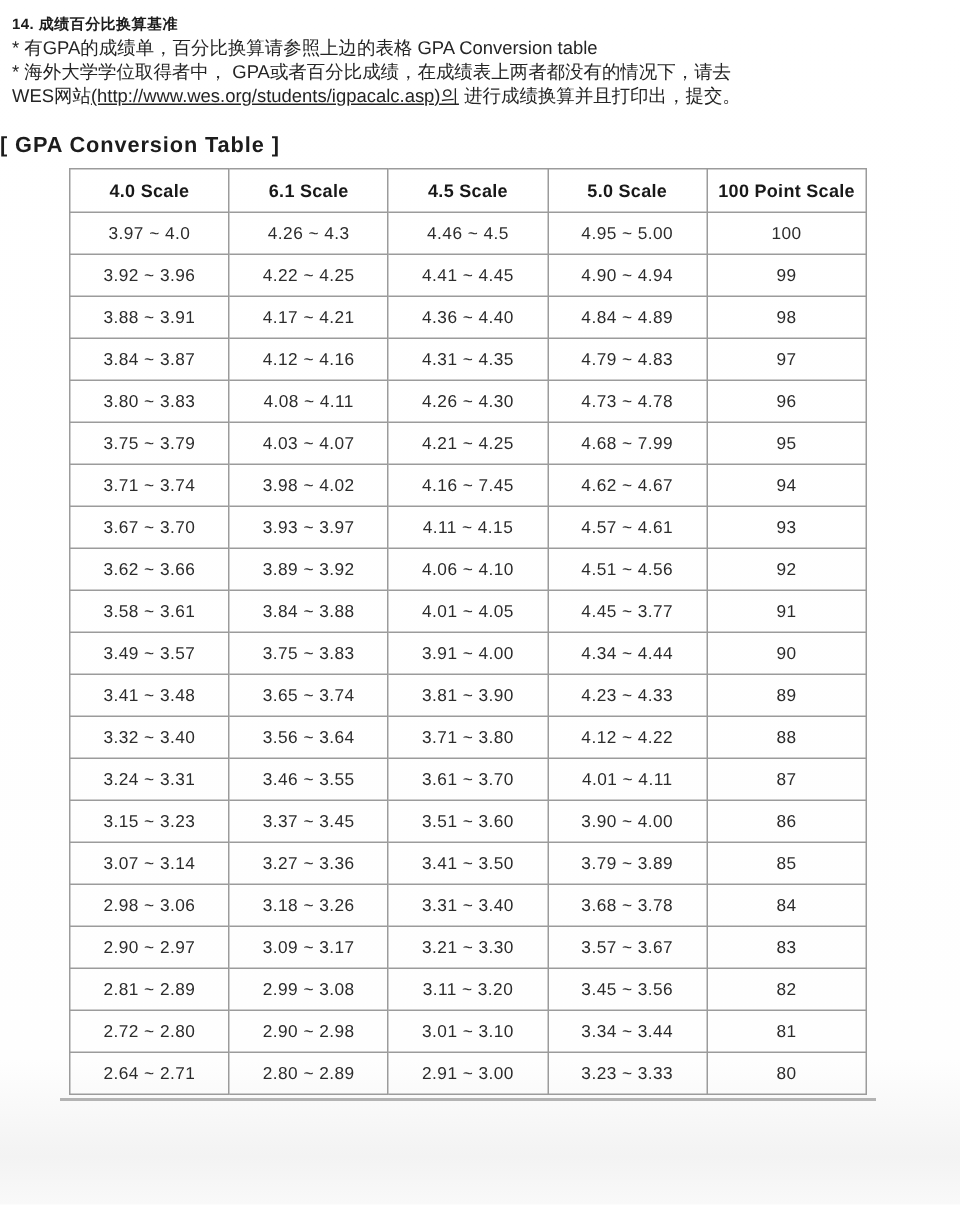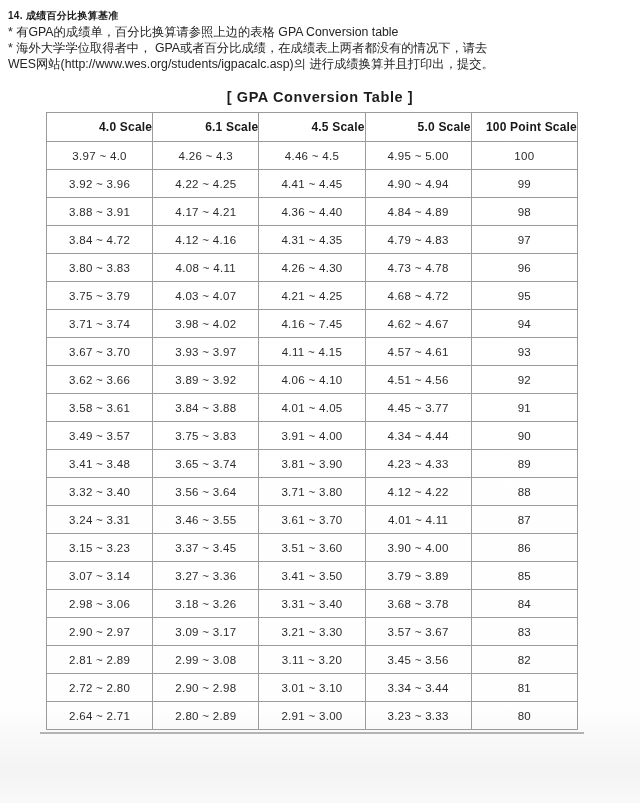--- a/index.html
+++ b/index.html
@@ -23,26 +23,26 @@
     font-weight: bold;
     letter-spacing: 0.3px;
   }
   .note {
     margin: 0 0 0 8px;
     font-size: 12.3px;
     line-height: 16px;
     color: #242424;
   }
   .note .link {
+    text-decoration: underline;
     color: #242424;
     cursor: pointer;
   }
   .table-title {
     margin: 17px 0 7px 0;
-    text-align: center;
     font-size: 14.5px;
     font-weight: bold;
     letter-spacing: 0.6px;
   }
   table.gpa {
     border-collapse: collapse;
     table-layout: fixed;
     margin-left: 46px;
     width: 532px;
   }
@@ -51,21 +51,20 @@
     text-align: center;
     vertical-align: middle;
     padding: 0;
   }
   table.gpa th {
     height: 29px;
     font-size: 12px;
     font-weight: bold;
     color: #181818;
     letter-spacing: 0.2px;
-    text-align: right;
   }
   table.gpa td {
     height: 28px;
     font-size: 11.5px;
     color: #2b2b2b;
     letter-spacing: 0.3px;
   }
   .bottom-rule {
     margin: 2px 0 0 40px;
     width: 544px;
@@ -114,38 +113,38 @@
           <td>99</td>
         </tr>
         <tr>
           <td>3.88 ~ 3.91</td>
           <td>4.17 ~ 4.21</td>
           <td>4.36 ~ 4.40</td>
           <td>4.84 ~ 4.89</td>
           <td>98</td>
         </tr>
         <tr>
-          <td>3.84 ~ 4.72</td>
+          <td>3.84 ~ 3.87</td>
           <td>4.12 ~ 4.16</td>
           <td>4.31 ~ 4.35</td>
           <td>4.79 ~ 4.83</td>
           <td>97</td>
         </tr>
         <tr>
           <td>3.80 ~ 3.83</td>
           <td>4.08 ~ 4.11</td>
           <td>4.26 ~ 4.30</td>
           <td>4.73 ~ 4.78</td>
           <td>96</td>
         </tr>
         <tr>
           <td>3.75 ~ 3.79</td>
           <td>4.03 ~ 4.07</td>
           <td>4.21 ~ 4.25</td>
-          <td>4.68 ~ 4.72</td>
+          <td>4.68 ~ 7.99</td>
           <td>95</td>
         </tr>
         <tr>
           <td>3.71 ~ 3.74</td>
           <td>3.98 ~ 4.02</td>
           <td>4.16 ~ 7.45</td>
           <td>4.62 ~ 4.67</td>
           <td>94</td>
         </tr>
         <tr>

